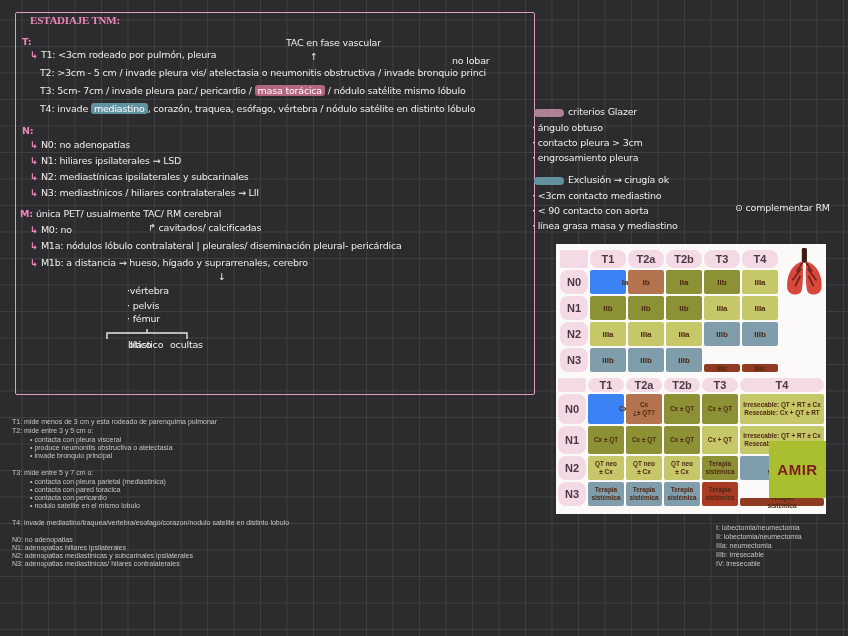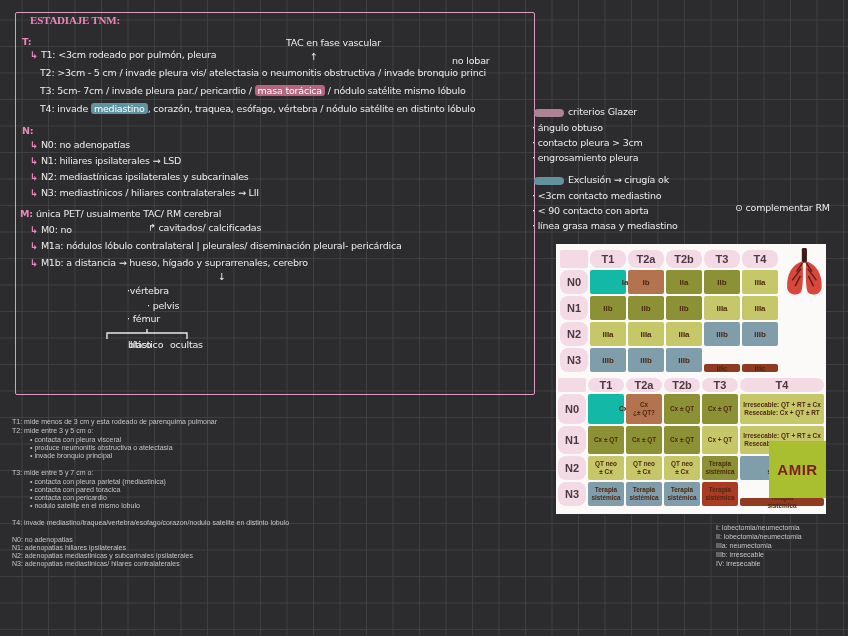--- a/index.html
+++ b/index.html
@@ -37,21 +37,21 @@
     font-size:11px;border-radius:8px;font-family:"Liberation Sans",sans-serif;
   }
   .gridtbl .corner{background:#f3dae5;border-radius:2px;}
   .gridtbl .cell{
     display:flex;align-items:center;justify-content:center;text-align:center;
     color:#4d2812;font-weight:bold;border-radius:2px;white-space:pre-line;
     font-family:"Liberation Sans",sans-serif;
   }
   #stage-table .cell{font-size:8px;}
   #treat-table .cell{font-size:6.4px;line-height:1.2;}
-  .c-red{background:#14b8a6;padding-left:34px;}
+  .c-red{background:#3b82f6;padding-left:34px;}
   .c-tan{background:#b3734e;}
   .c-olive{background:#8d9135;}
   .c-lime{background:#c6c768;}
   .c-slate{background:#7f9dab;}
   .c-brick{background:#8f3a21;margin-top:16px;}
   .c-redbright{background:#a93b25;}
   .typed{
     position:absolute;color:#c6c6c6;font-size:7px;letter-spacing:0px;
     font-family:"Liberation Sans",sans-serif;white-space:nowrap;
   }
@@ -86,21 +86,21 @@
       <div class="hw" style="left: 30px; top: 156px;"><span class="pink">↳ </span><span>N1: hiliares ipsilaterales → LSD</span></div>
       <div class="hw" style="left: 30px; top: 172px;"><span class="pink">↳ </span><span>N2: mediastínicas ipsilaterales y subcarinales</span></div>
       <div class="hw" style="left: 30px; top: 188px;"><span class="pink">↳ </span><span>N3: mediastínicos / hiliares contralaterales → LII</span></div>
       <div class="hw" style="left: 20px; top: 209px;"><span class="pink">M:  </span><span>única PET/ usualmente TAC/ RM cerebral</span></div>
       <div class="hw" style="left: 30px; top: 225px;"><span class="pink">↳ </span><span>M0: no</span></div>
       <div class="hw" style="left: 148px; top: 223px;"><span>↱ cavitados/ calcificadas</span></div>
       <div class="hw" style="left: 30px; top: 241px;"><span class="pink">↳ </span><span>M1a: nódulos lóbulo contralateral | pleurales/ diseminación pleural- pericárdica</span></div>
       <div class="hw" style="left: 30px; top: 258px;"><span class="pink">↳ </span><span>M1b: a distancia → hueso, hígado y suprarrenales, cerebro</span></div>
       <div class="hw" style="left: 218px; top: 272px;"><span>↓</span></div>
       <div class="hw" style="left: 127px; top: 286px;"><span>·vértebra</span></div>
-      <div class="hw" style="left: 127px; top: 301px; margin-left: 20px;"><span>· pelvis</span></div>
+      <div class="hw" style="left: 127px; top: 301px;"><span>· pelvis</span></div>
       <div class="hw" style="left: 127px; top: 314px;"><span>· fémur</span></div>
       <div class="hw" style="left: 94px; top: 340px; padding-left: 36px;"><span>lítico</span></div>
       <div class="hw" style="left: 128px; top: 340px;"><span>blástico</span></div>
       <div class="hw" style="left: 170px; top: 340px;"><span>ocultas</span></div>
       <div class="hw" style="left: 534px; top: 107px;"><span class="sw sw-mauve"></span><span>criterios Glazer</span></div>
       <div class="hw" style="left: 532px; top: 123px;"><span>· ángulo obtuso</span></div>
       <div class="hw" style="left: 532px; top: 138px;"><span>· contacto pleura &gt; 3cm</span></div>
       <div class="hw" style="left: 532px; top: 153px;"><span>· engrosamiento pleura</span></div>
       <div class="hw" style="left: 534px; top: 175px;"><span class="sw sw-teal"></span><span>Exclusión → cirugía ok</span></div>
       <div class="hw" style="left: 532px; top: 191px;"><span>· &lt;3cm contacto mediastino</span></div>

